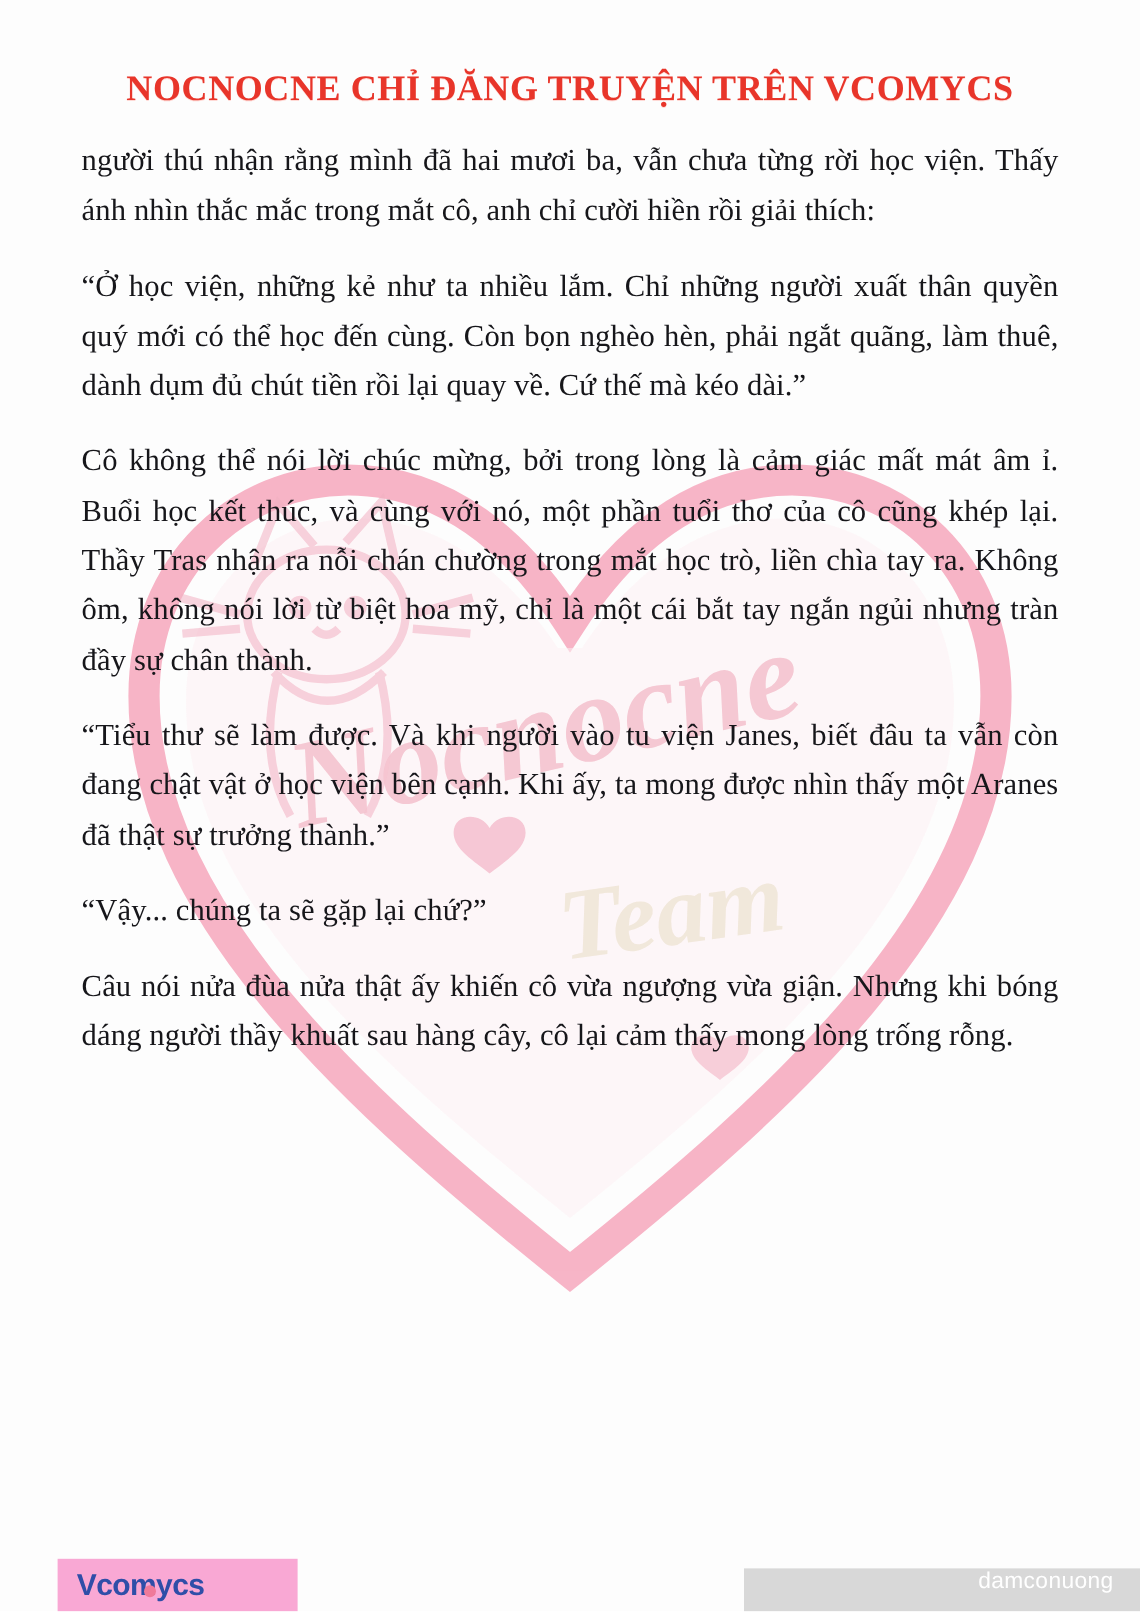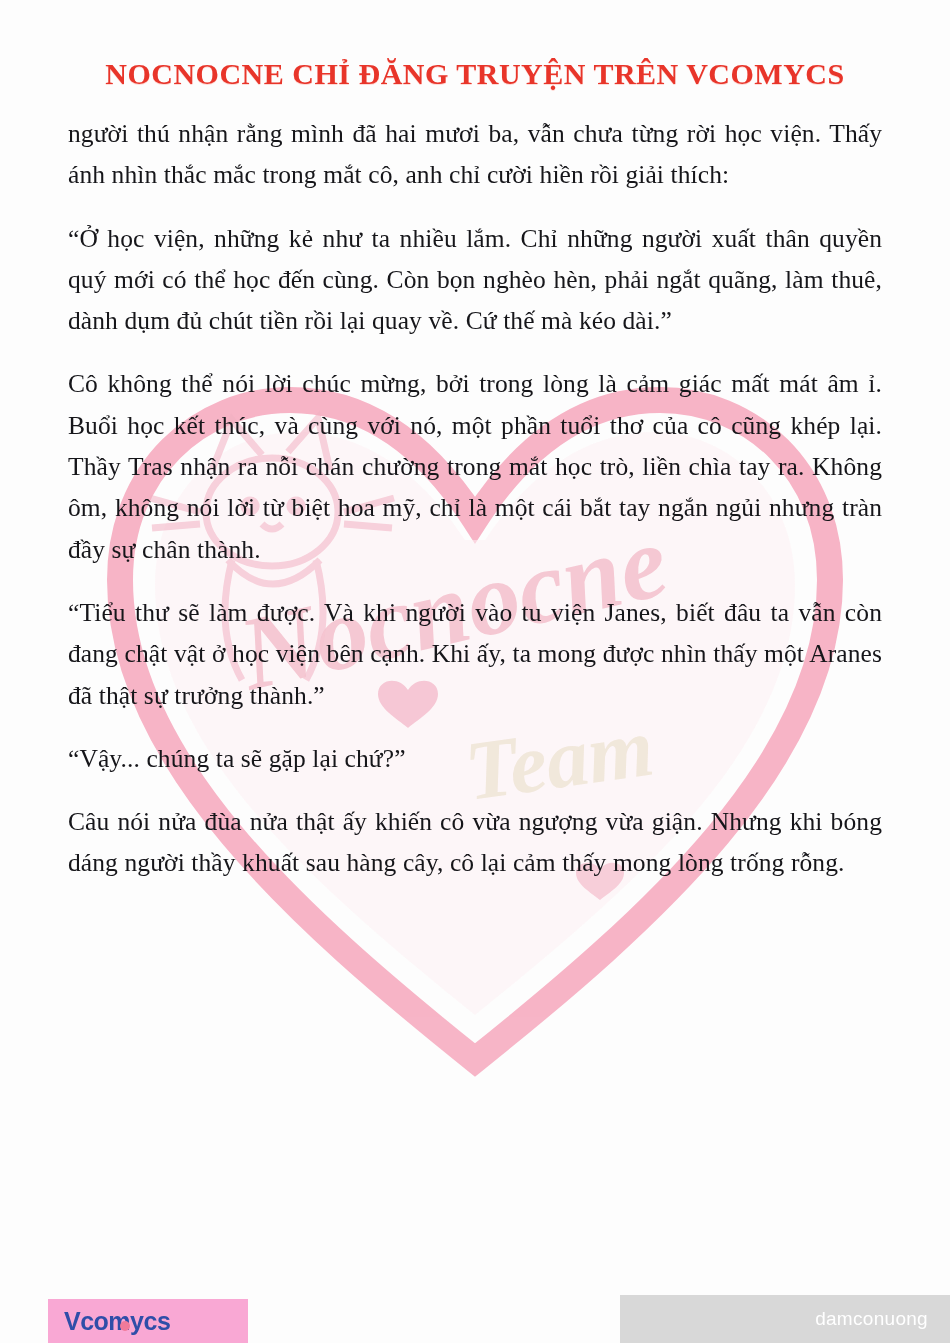--- a/index.html
+++ b/index.html
@@ -86,25 +86,25 @@
     width: 10px;
     height: 10px;
     border-radius: 50%;
     background: #f07a9a;
   }
   .footer-right {
     position: absolute;
     right: 0;
     bottom: 0;
     width: 330px;
-    height: 48px;
+    height: 36px;
     background: #d8d8d8;
     z-index: 3;
     display: flex;
-    align-items: center;
+    align-items: flex-start;
     justify-content: flex-end;
     padding-right: 22px;
     box-sizing: border-box;
   }
   .footer-right-text {
     font-family: "Liberation Sans", sans-serif;
     font-size: 19px;
     color: #ffffff;
     letter-spacing: 0.3px;
   }

